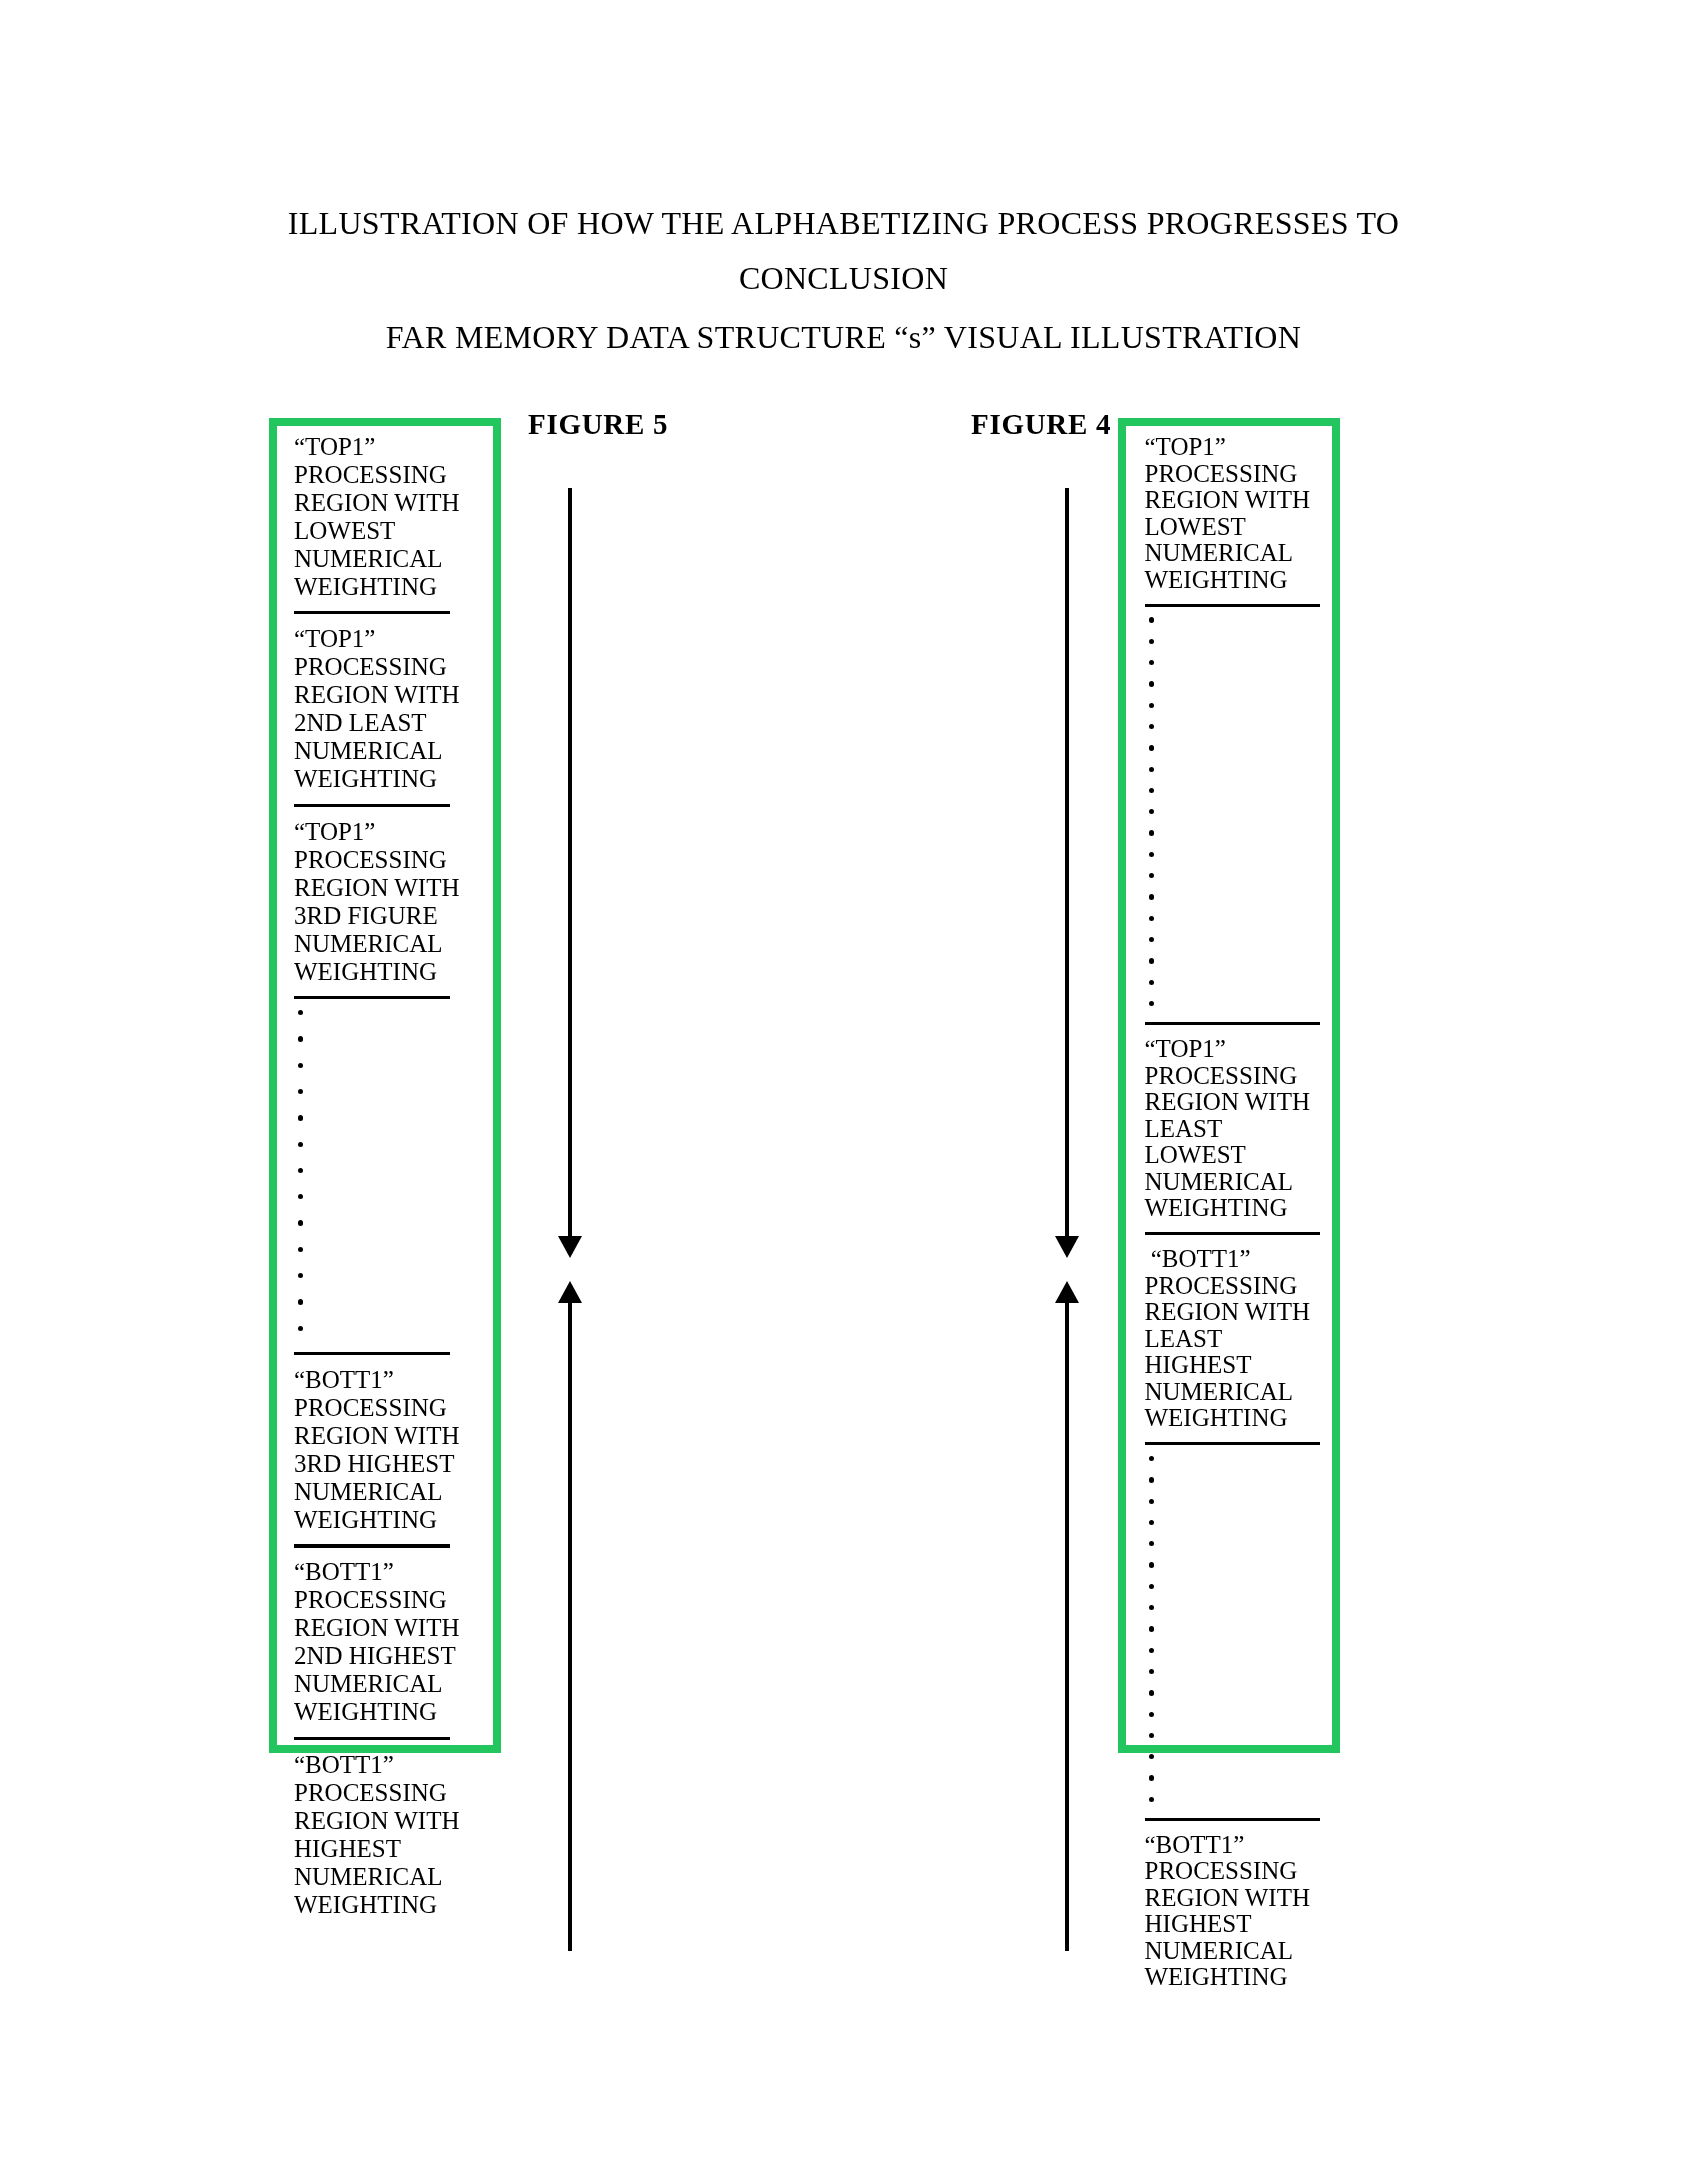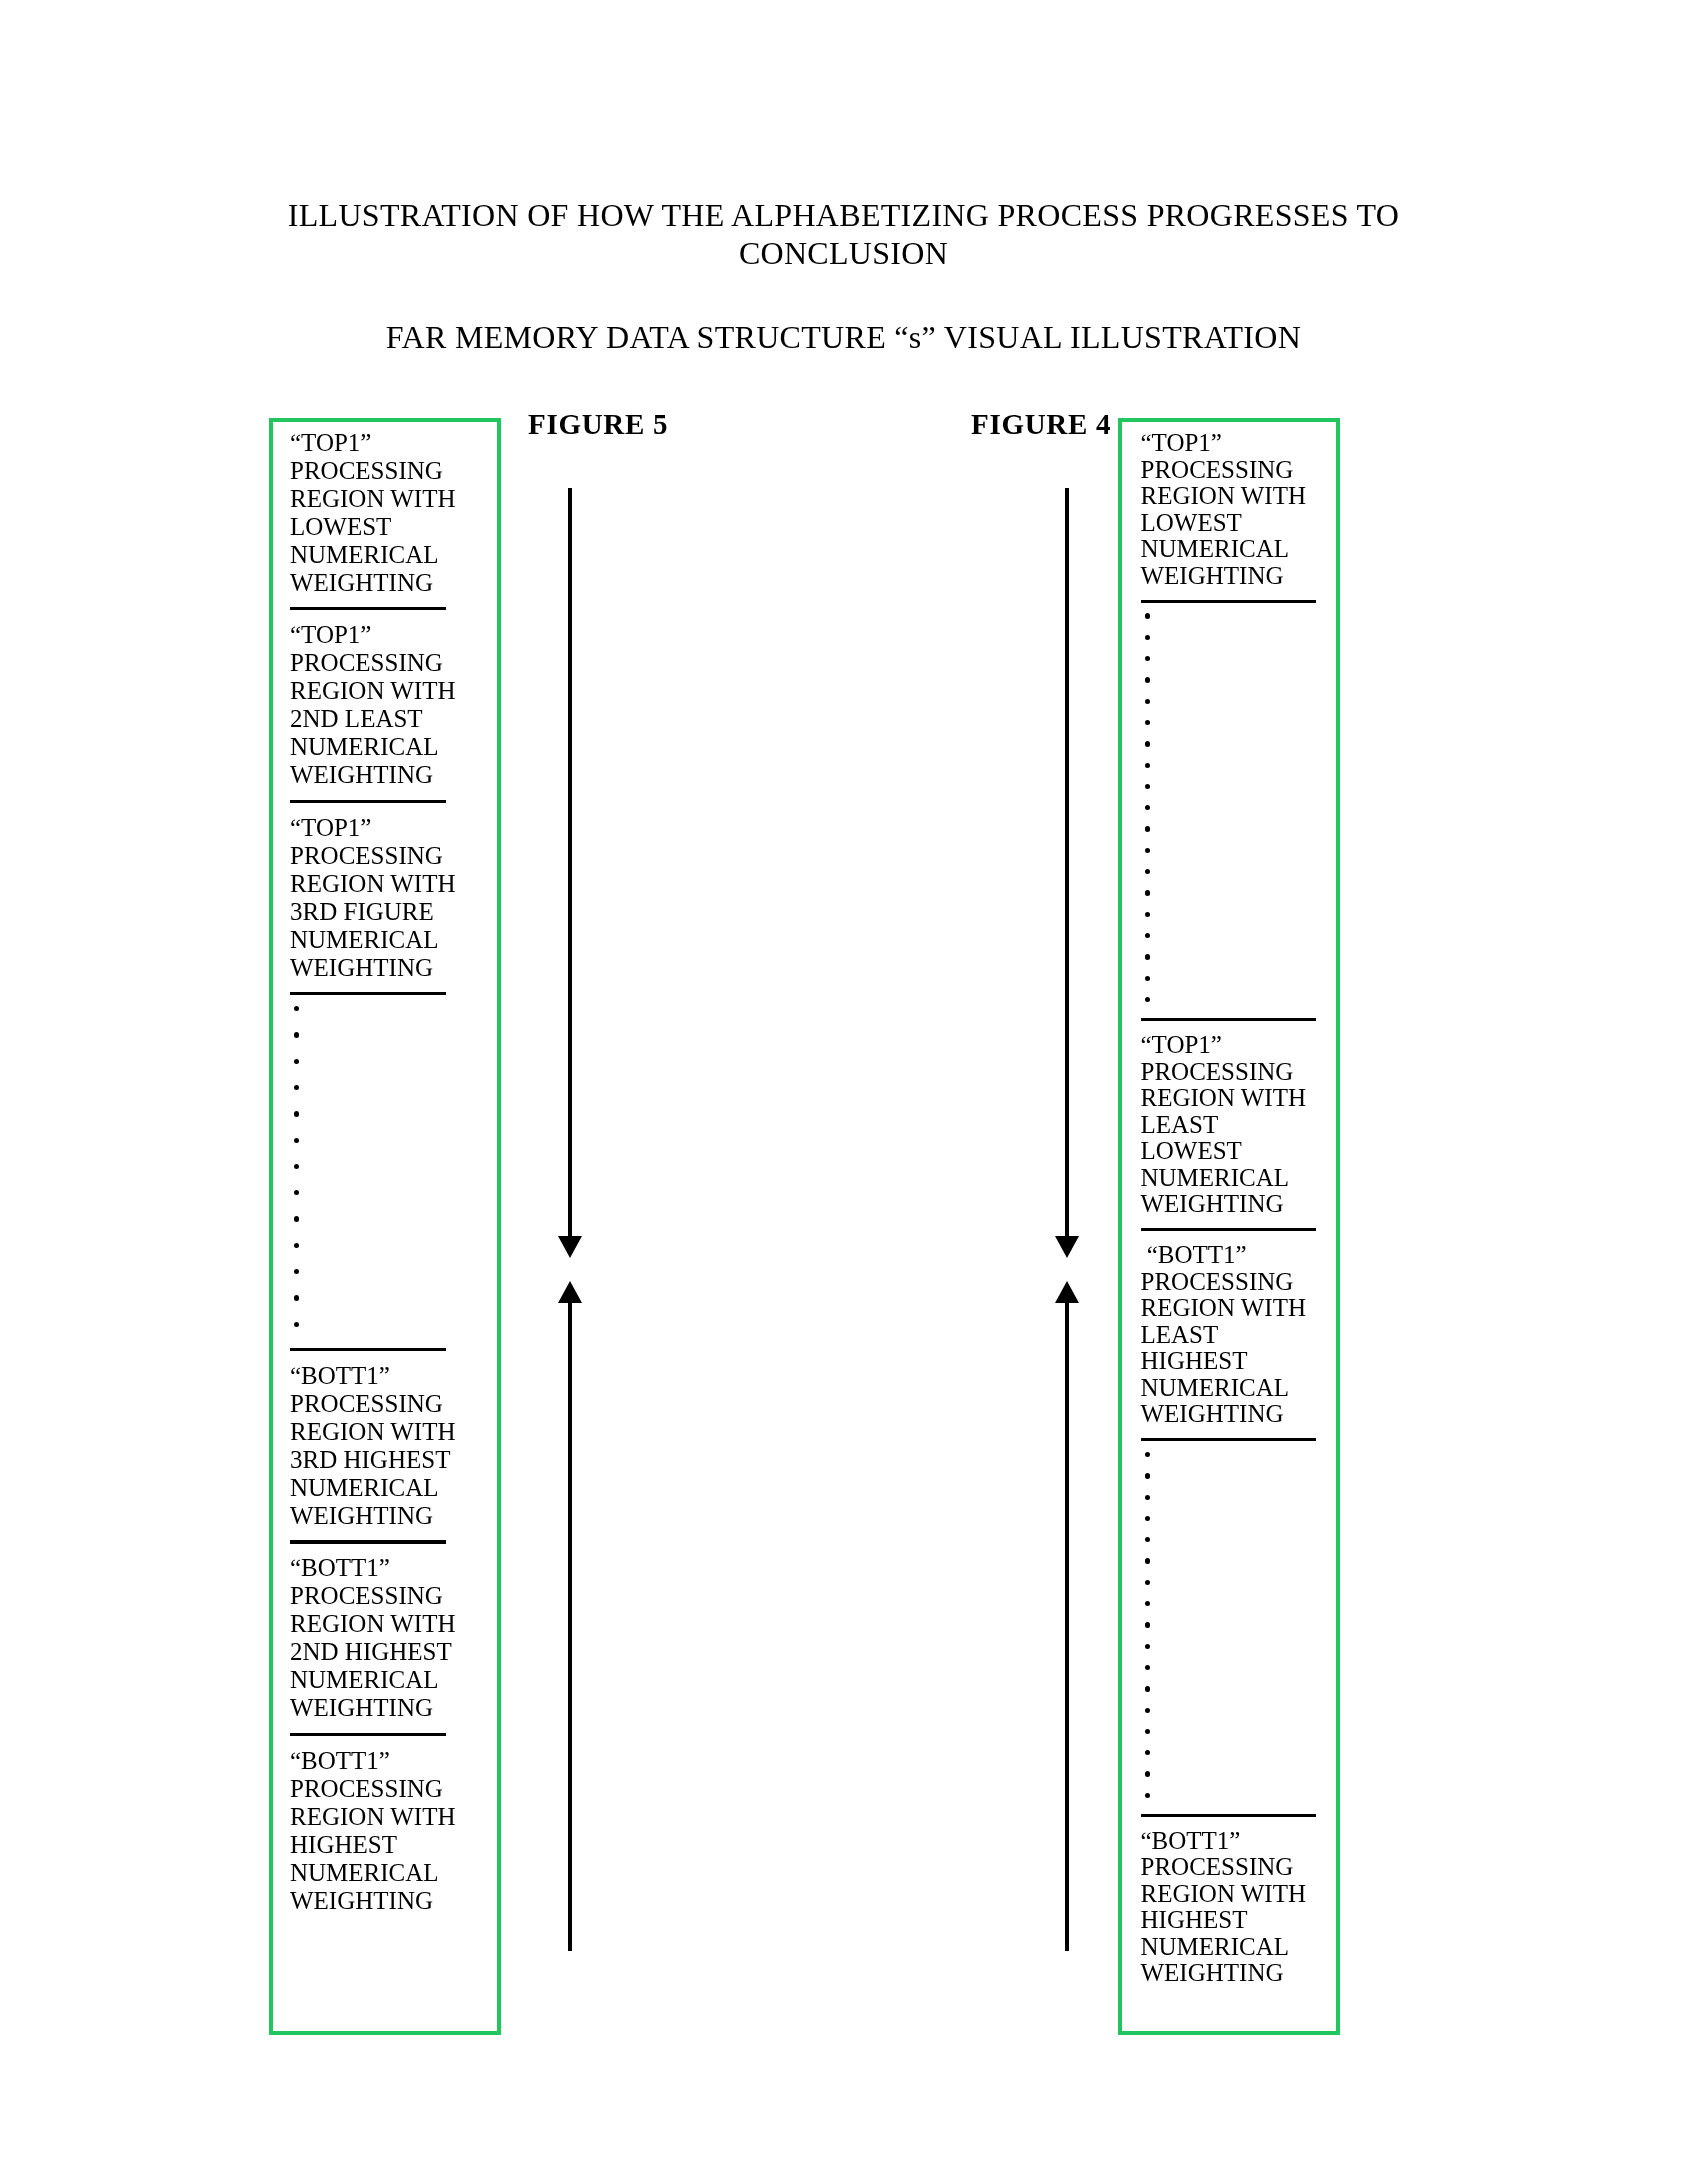--- a/index.html
+++ b/index.html
@@ -7,41 +7,41 @@
     position:relative;
     width:1687px;height:2183px;
     background:#ffffff;
     font-family:"Liberation Serif", serif;
     color:#000;
     overflow:hidden;
   }
   .title{
     position:absolute;left:0;right:0;top:196px;
     text-align:center;
-    font-size:32px;line-height:38px;
+    font-size:32px;line-height:55px;
     letter-spacing:0.3px;
     white-space:pre-line;
   }
   .subtitle{
     position:absolute;left:0;right:0;top:311px;
     text-align:center;
     font-size:32px;line-height:37px;
     letter-spacing:0.3px;
     margin-top:8px;
   }
   .fig-label{
     position:absolute;top:408px;
     font-size:29px;font-weight:bold;letter-spacing:0.7px;
   }
   #fig5-label{left:528px;}
   #fig6-label{left:971px;}
 
   .databox{
-    position:absolute;top:418px;height:1617px;
-    border:4px solid #22c55e;
+    position:absolute;top:418px;height:1335px;
+    border:8px solid #22c55e;
     box-sizing:border-box;
     background:#fff;
   }
   #box5{left:269px;width:232px;padding:6.6px 4px 0 17px;}
   #box6{left:1118px;width:222px;padding:8px 2.6px 0 18.5px;}
 
   .databox .block{font-size:25px;}
   #box5 .line{line-height:28px;}
   #box6 .line{line-height:26.5px;}
   .line{white-space:pre;}

